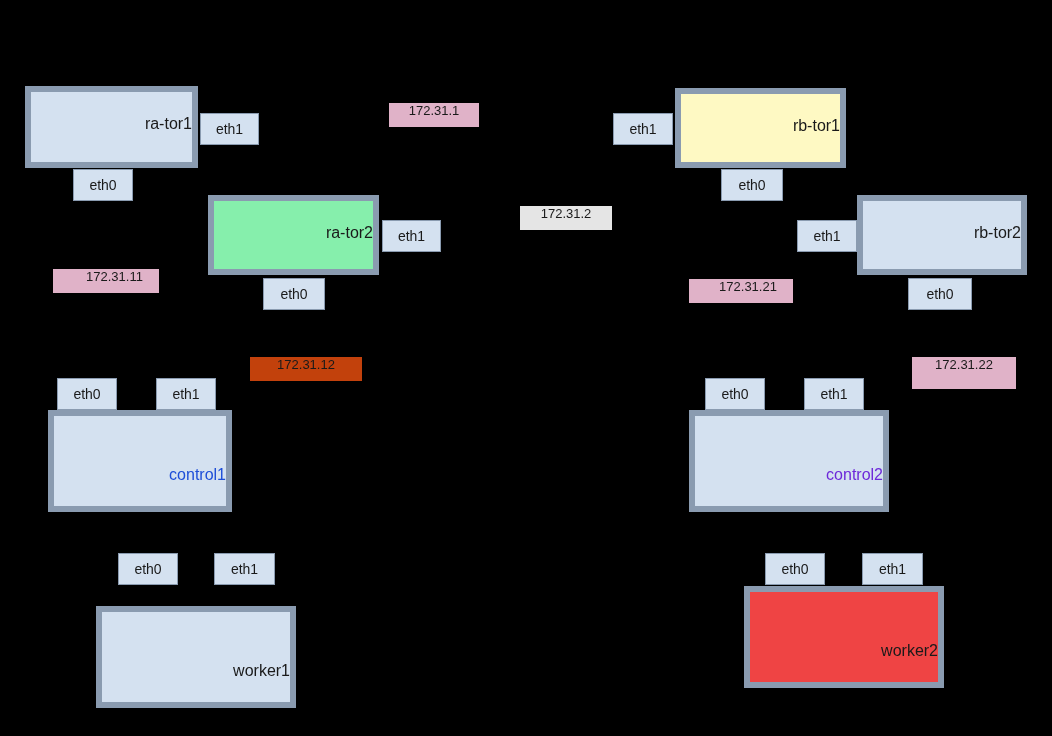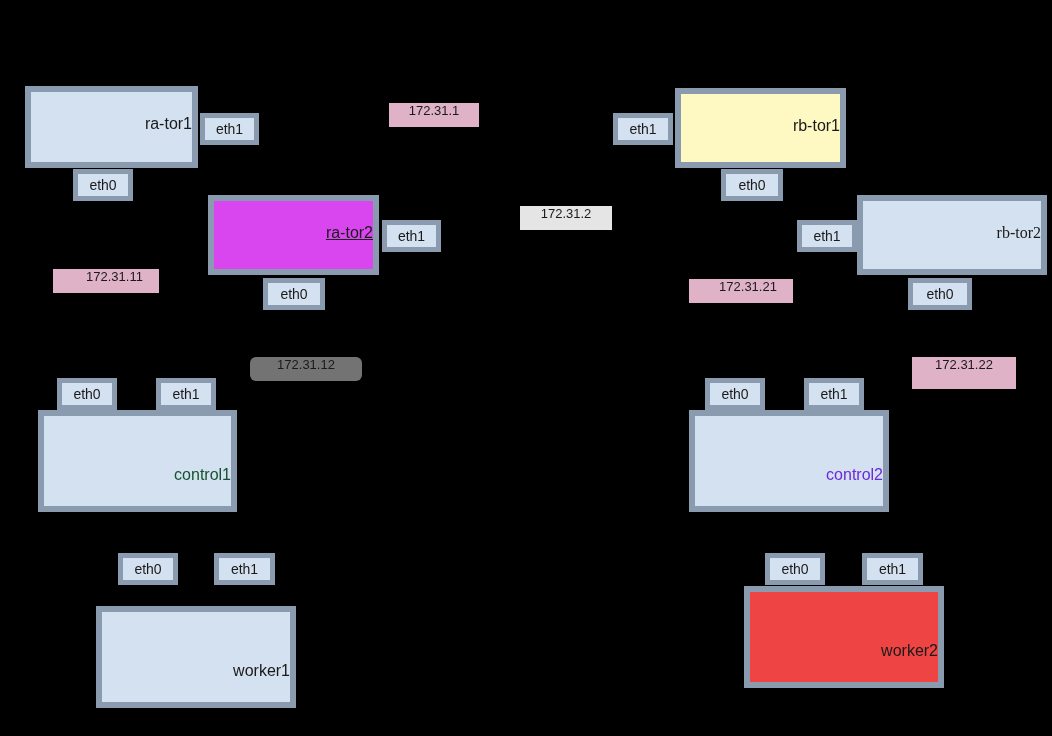--- a/index.html
+++ b/index.html
@@ -36,21 +36,21 @@
   }
   .node.label-bottom {
     align-items: flex-end;
     padding-bottom: 22px;
   }
   
   .iface {
     position: absolute;
     box-sizing: border-box;
     background: #d4e1f0;
-    border: 5px solid #1d4ed8;
+    border: 1px solid #1d4ed8;
     color: #1a1a1a;
     font-size: 14px;
     display: flex;
     justify-content: center;
     align-items: center;
     z-index: 3;
   }
   
   .netlabel {
     position: absolute;
@@ -65,30 +65,30 @@
   }
 </style>
 </head>
 <body>
 
 <div id="canvas" style="background: rgb(0, 0, 0);">
 
   <div class="node label-top" style="left: 25px; top: 86px; width: 173px; height: 82px; background: rgb(212, 225, 240); border-color: rgb(138, 155, 176); color: rgb(26, 26, 26);">
     <span>ra-tor1</span>
   </div>
-  <div class="node label-top" style="left: 208px; top: 195px; width: 171px; height: 80px; background: #d946ef; border-color: rgb(138, 155, 176); color: rgb(26, 26, 26); text-decoration: underline;">
+  <div class="node label-top" style="left: 208px; top: 195px; width: 171px; height: 80px; background: #86efac; border-color: rgb(138, 155, 176); color: rgb(26, 26, 26);">
     <span>ra-tor2</span>
   </div>
   <div class="node label-top" style="left: 675px; top: 88px; width: 171px; height: 80px; background: #fef9c3; border-color: rgb(138, 155, 176); color: rgb(26, 26, 26);">
     <span>rb-tor1</span>
   </div>
-  <div class="node label-top" style="left: 857px; top: 195px; width: 190px; height: 80px; background: rgb(212, 225, 240); border-color: rgb(138, 155, 176); color: rgb(26, 26, 26); font-family: Liberation Serif, serif;">
+  <div class="node label-top" style="left: 857px; top: 195px; width: 170px; height: 80px; background: rgb(212, 225, 240); border-color: rgb(138, 155, 176); color: rgb(26, 26, 26);">
     <span>rb-tor2</span>
   </div>
-  <div class="node label-bottom" style="left: 38px; top: 410px; width: 199px; height: 102px; background: rgb(212, 225, 240); border-color: rgb(138, 155, 176); color: #14532d;">
+  <div class="node label-bottom" style="left: 48px; top: 410px; width: 184px; height: 102px; background: rgb(212, 225, 240); border-color: rgb(138, 155, 176); color: #1d4ed8;">
     <span>control1</span>
   </div>
   <div class="node label-bottom" style="left: 689px; top: 410px; width: 200px; height: 102px; background: rgb(212, 225, 240); border-color: rgb(138, 155, 176); color: #6d28d9;">
     <span>control2</span>
   </div>
   <div class="node label-bottom" style="left: 96px; top: 606px; width: 200px; height: 102px; background: rgb(212, 225, 240); border-color: rgb(138, 155, 176); color: rgb(26, 26, 26);">
     <span>worker1</span>
   </div>
   <div class="node label-bottom" style="left: 744px; top: 586px; width: 200px; height: 102px; background: #ef4444; border-color: rgb(138, 155, 176); color: rgb(26, 26, 26);">
     <span>worker2</span>
@@ -145,21 +145,21 @@
 
   <div class="netlabel" style="left: 389px; top: 103px; width: 90px; height: 24px; background: rgb(224, 178, 200); color: rgb(26, 26, 26);">
     <span>172.31.1</span>
   </div>
   <div class="netlabel" style="left: 520px; top: 206px; width: 92px; height: 24px; background: #e5e5e5; color: rgb(26, 26, 26);">
     <span>172.31.2</span>
   </div>
   <div class="netlabel" style="left: 53px; top: 269px; width: 106px; height: 24px; background: rgb(224, 178, 200); color: rgb(26, 26, 26); padding-left: 23px;">
     <span>172.31.11</span>
   </div>
-  <div class="netlabel" style="left: 250px; top: 357px; width: 112px; height: 24px; background: #737373; color: rgb(26, 26, 26); border-radius: 6px;">
+  <div class="netlabel" style="left: 250px; top: 357px; width: 112px; height: 24px; background: #c2410c; color: rgb(26, 26, 26);">
     <span>172.31.12</span>
   </div>
   <div class="netlabel" style="left: 689px; top: 279px; width: 104px; height: 24px; background: rgb(224, 178, 200); color: rgb(26, 26, 26); padding-left: 20px;">
     <span>172.31.21</span>
   </div>
   <div class="netlabel" style="left: 912px; top: 357px; width: 104px; height: 32px; background: rgb(224, 178, 200); color: rgb(26, 26, 26);">
     <span>172.31.22</span>
   </div>
 
 </div>

